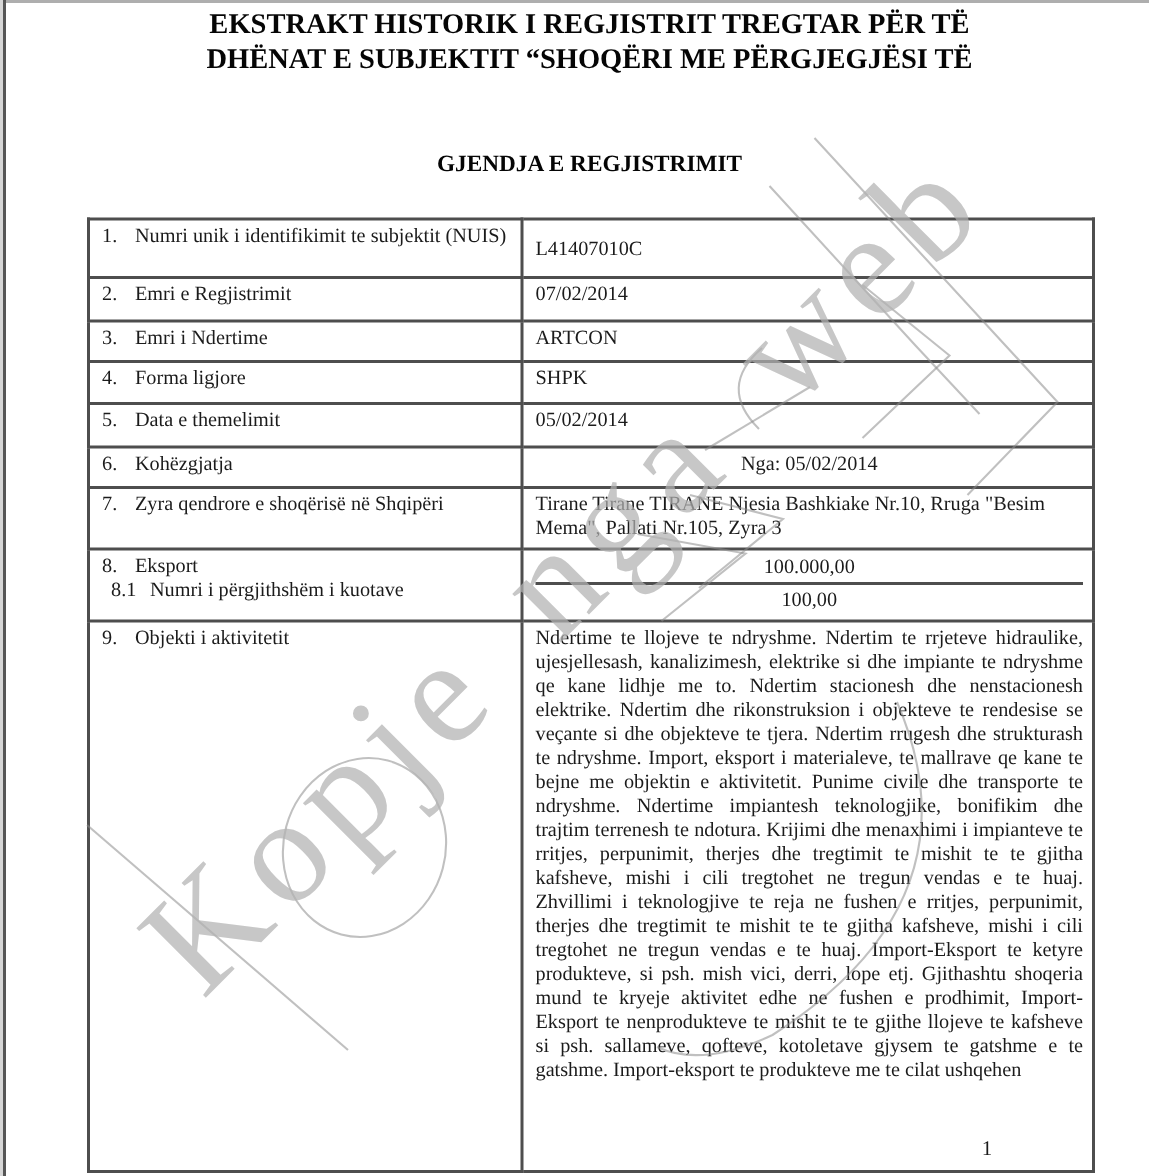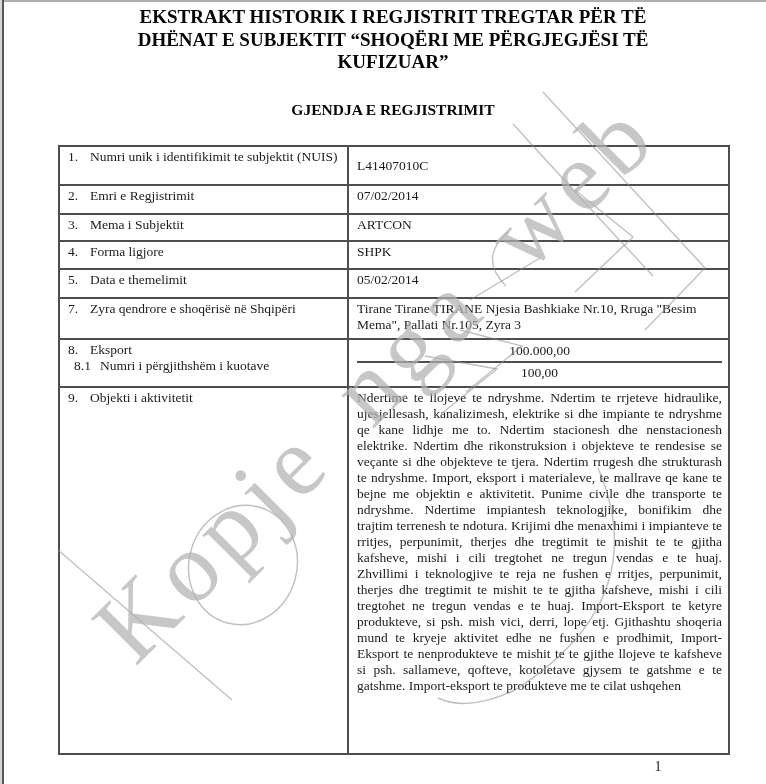--- a/index.html
+++ b/index.html
@@ -64,21 +64,20 @@
 <body>
 
 <div class="page">
   <div class="edge-top"></div>
   <div class="edge-left-outer"></div>
   <div class="edge-left-inner"></div>
 
   <header class="doc-header">
     <div class="title-line">EKSTRAKT HISTORIK I REGJISTRIT TREGTAR PËR TË</div>
     <div class="title-line">DHËNAT E SUBJEKTIT “SHOQËRI ME PËRGJEGJËSI TË</div>
-    <div class="title-line">KUFIZUAR”</div>
   </header>
 
   <h2 class="section-heading">GJENDJA E REGJISTRIMIT</h2>
 
   <table class="registry-table">
     <colgroup>
         <col class="col-label">
         <col class="col-value">
       </colgroup>
     <tbody>
@@ -89,35 +88,41 @@
         <td class="cell value-cell"><span>L41407010C</span></td>
       </tr>
       <tr class="r2">
         <td class="cell label-cell">
           <div class="lbl"><span class="no">2.</span><span>Emri e Regjistrimit</span></div>
         </td>
         <td class="cell value-cell"><span>07/02/2014</span></td>
       </tr>
       <tr class="r3">
         <td class="cell label-cell">
-          <div class="lbl"><span class="no">3.</span><span>Mema i Subjektit</span></div>
+          <div class="lbl"><span class="no">3.</span><span>Emri i Ndertime</span></div>
         </td>
         <td class="cell value-cell"><span>ARTCON</span></td>
       </tr>
       <tr class="r4">
         <td class="cell label-cell">
           <div class="lbl"><span class="no">4.</span><span>Forma ligjore</span></div>
         </td>
         <td class="cell value-cell"><span>SHPK</span></td>
       </tr>
       <tr class="r5">
         <td class="cell label-cell">
           <div class="lbl"><span class="no">5.</span><span>Data e themelimit</span></div>
         </td>
         <td class="cell value-cell"><span>05/02/2014</span></td>
+      </tr>
+      <tr class="r6">
+        <td class="cell label-cell">
+          <div class="lbl"><span class="no">6.</span><span>Kohëzgjatja</span></div>
+        </td>
+        <td class="cell value-cell v-nga"><span>Nga: 05/02/2014</span></td>
       </tr>
       <tr class="r7">
         <td class="cell label-cell">
           <div class="lbl"><span class="no">7.</span><span>Zyra qendrore e shoqërisë në Shqipëri</span></div>
         </td>
         <td class="cell value-cell"><span>Tirane Tirane TIRANE Njesia Bashkiake Nr.10, Rruga "Besim Mema", Pallati Nr.105, Zyra 3</span></td>
       </tr>
       <tr class="r8">
         <td class="cell label-cell">
           <div class="lbl"><span class="no">8.</span><span>Eksport</span></div>

